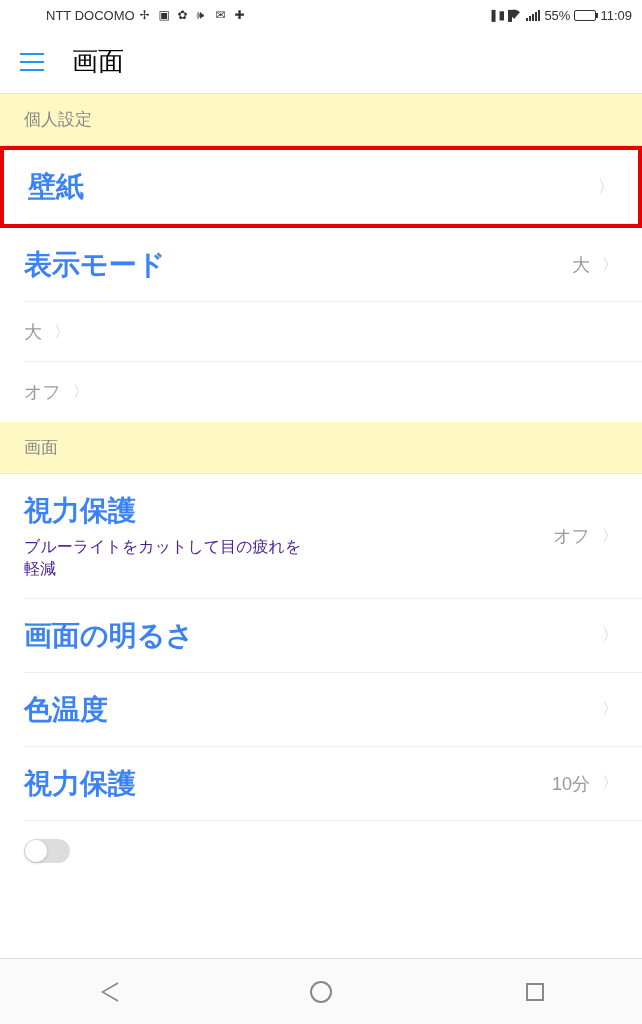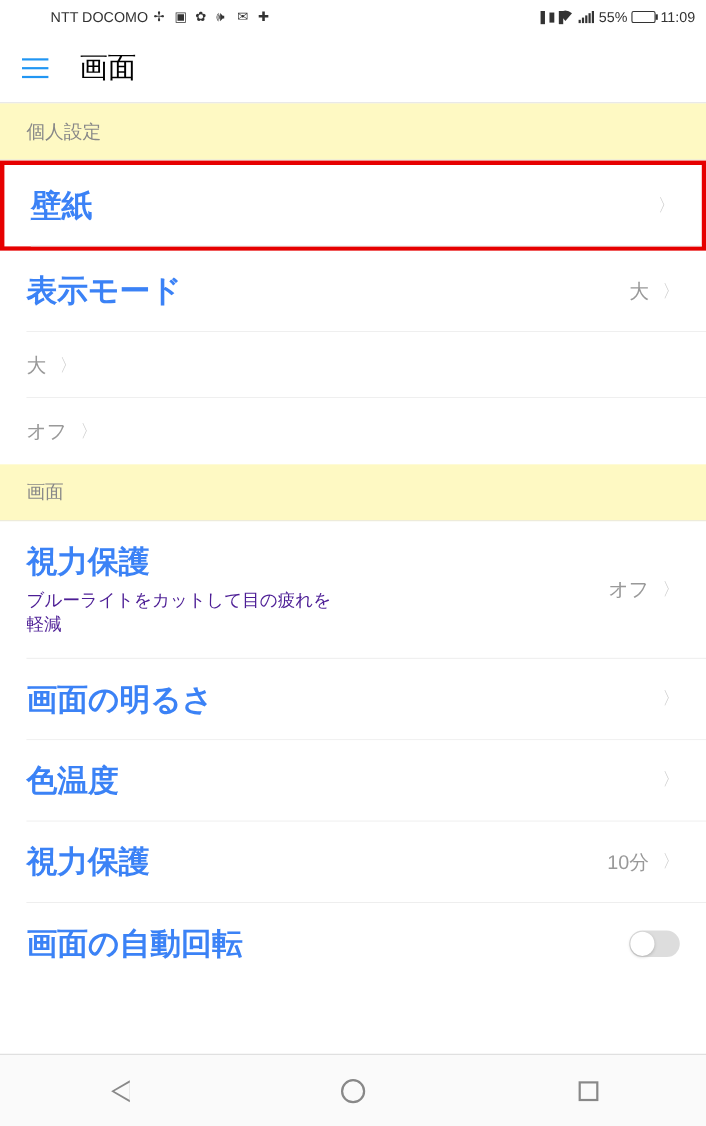--- a/index.html
+++ b/index.html
@@ -315,23 +315,20 @@
 
 <div class="setting-row">
   <div class="setting-main">
     <div class="setting-label">視力保護</div>
   </div>
   <span class="setting-value">10分</span>
   <span class="chevron">〉</span>
 </div>
 
 <div class="setting-row no-border">
-  <div class="setting-main">
-    <div class="setting-label">画面の自動回転</div>
-  </div>
   <div class="toggle">
     <div class="toggle-knob"></div>
   </div>
 </div>
 
 <div class="nav-bar">
   <div class="nav-btn">
     <div class="nav-back"></div>
   </div>
   <div class="nav-btn">

